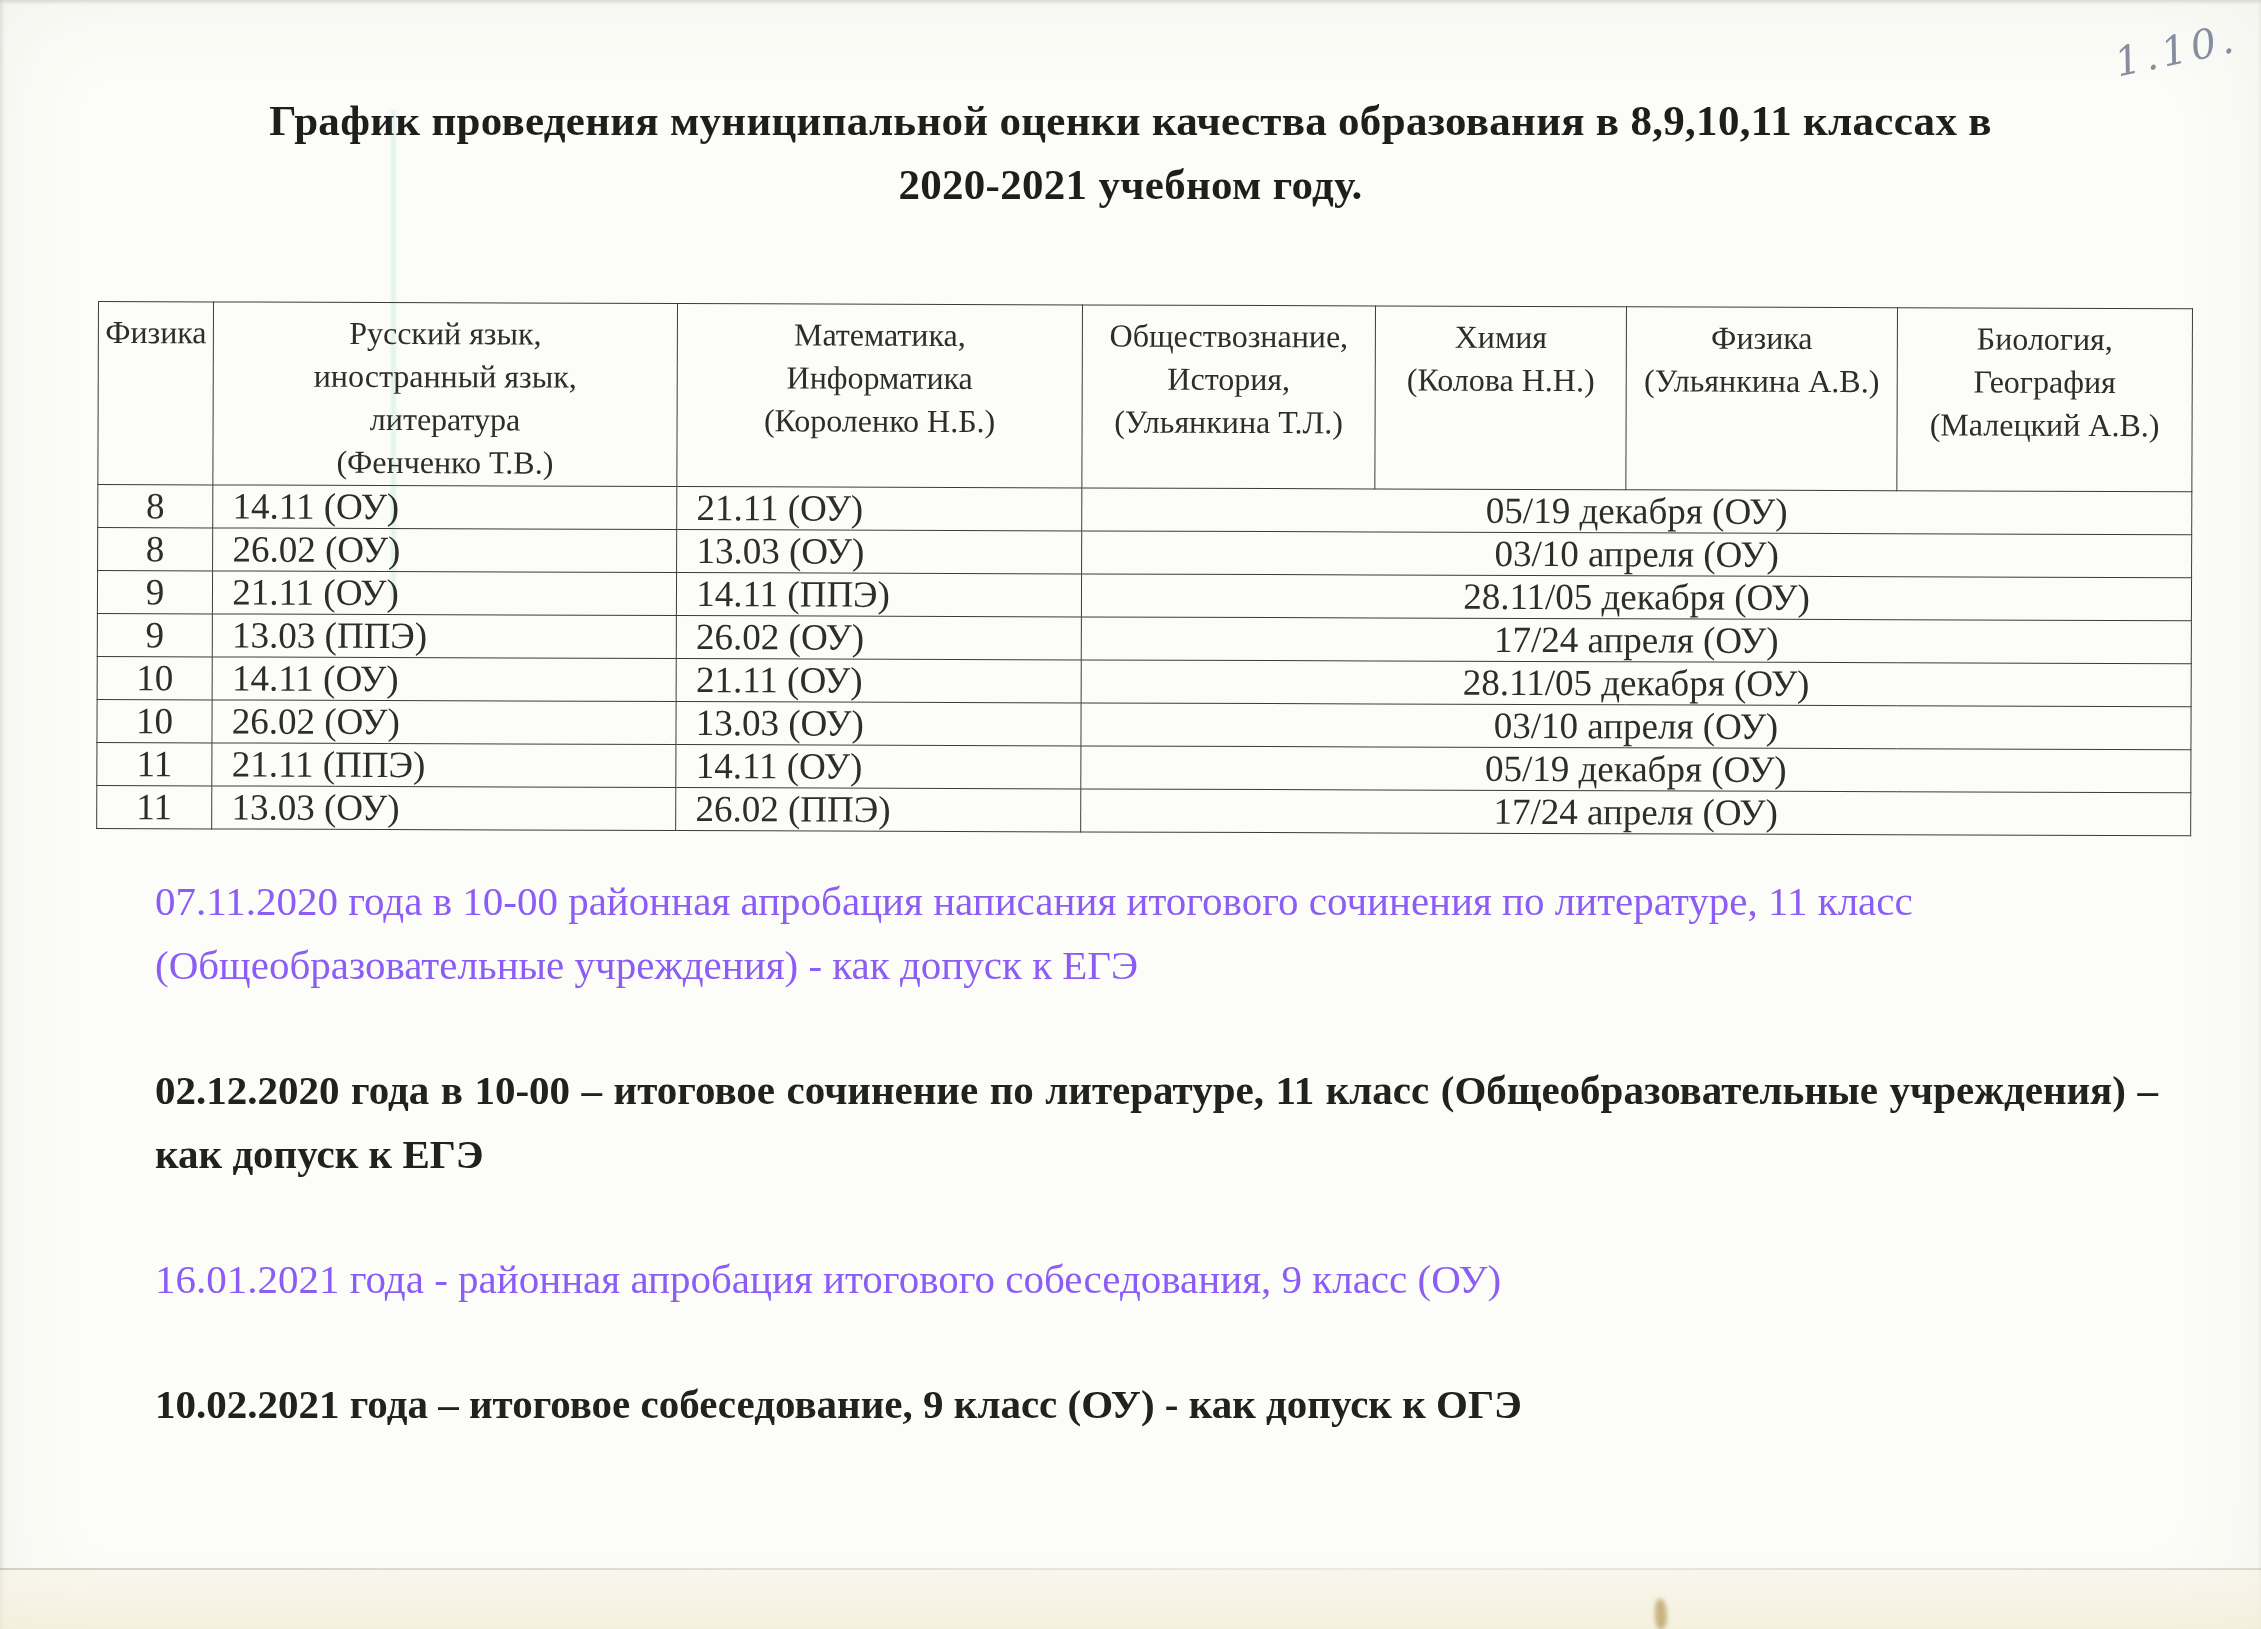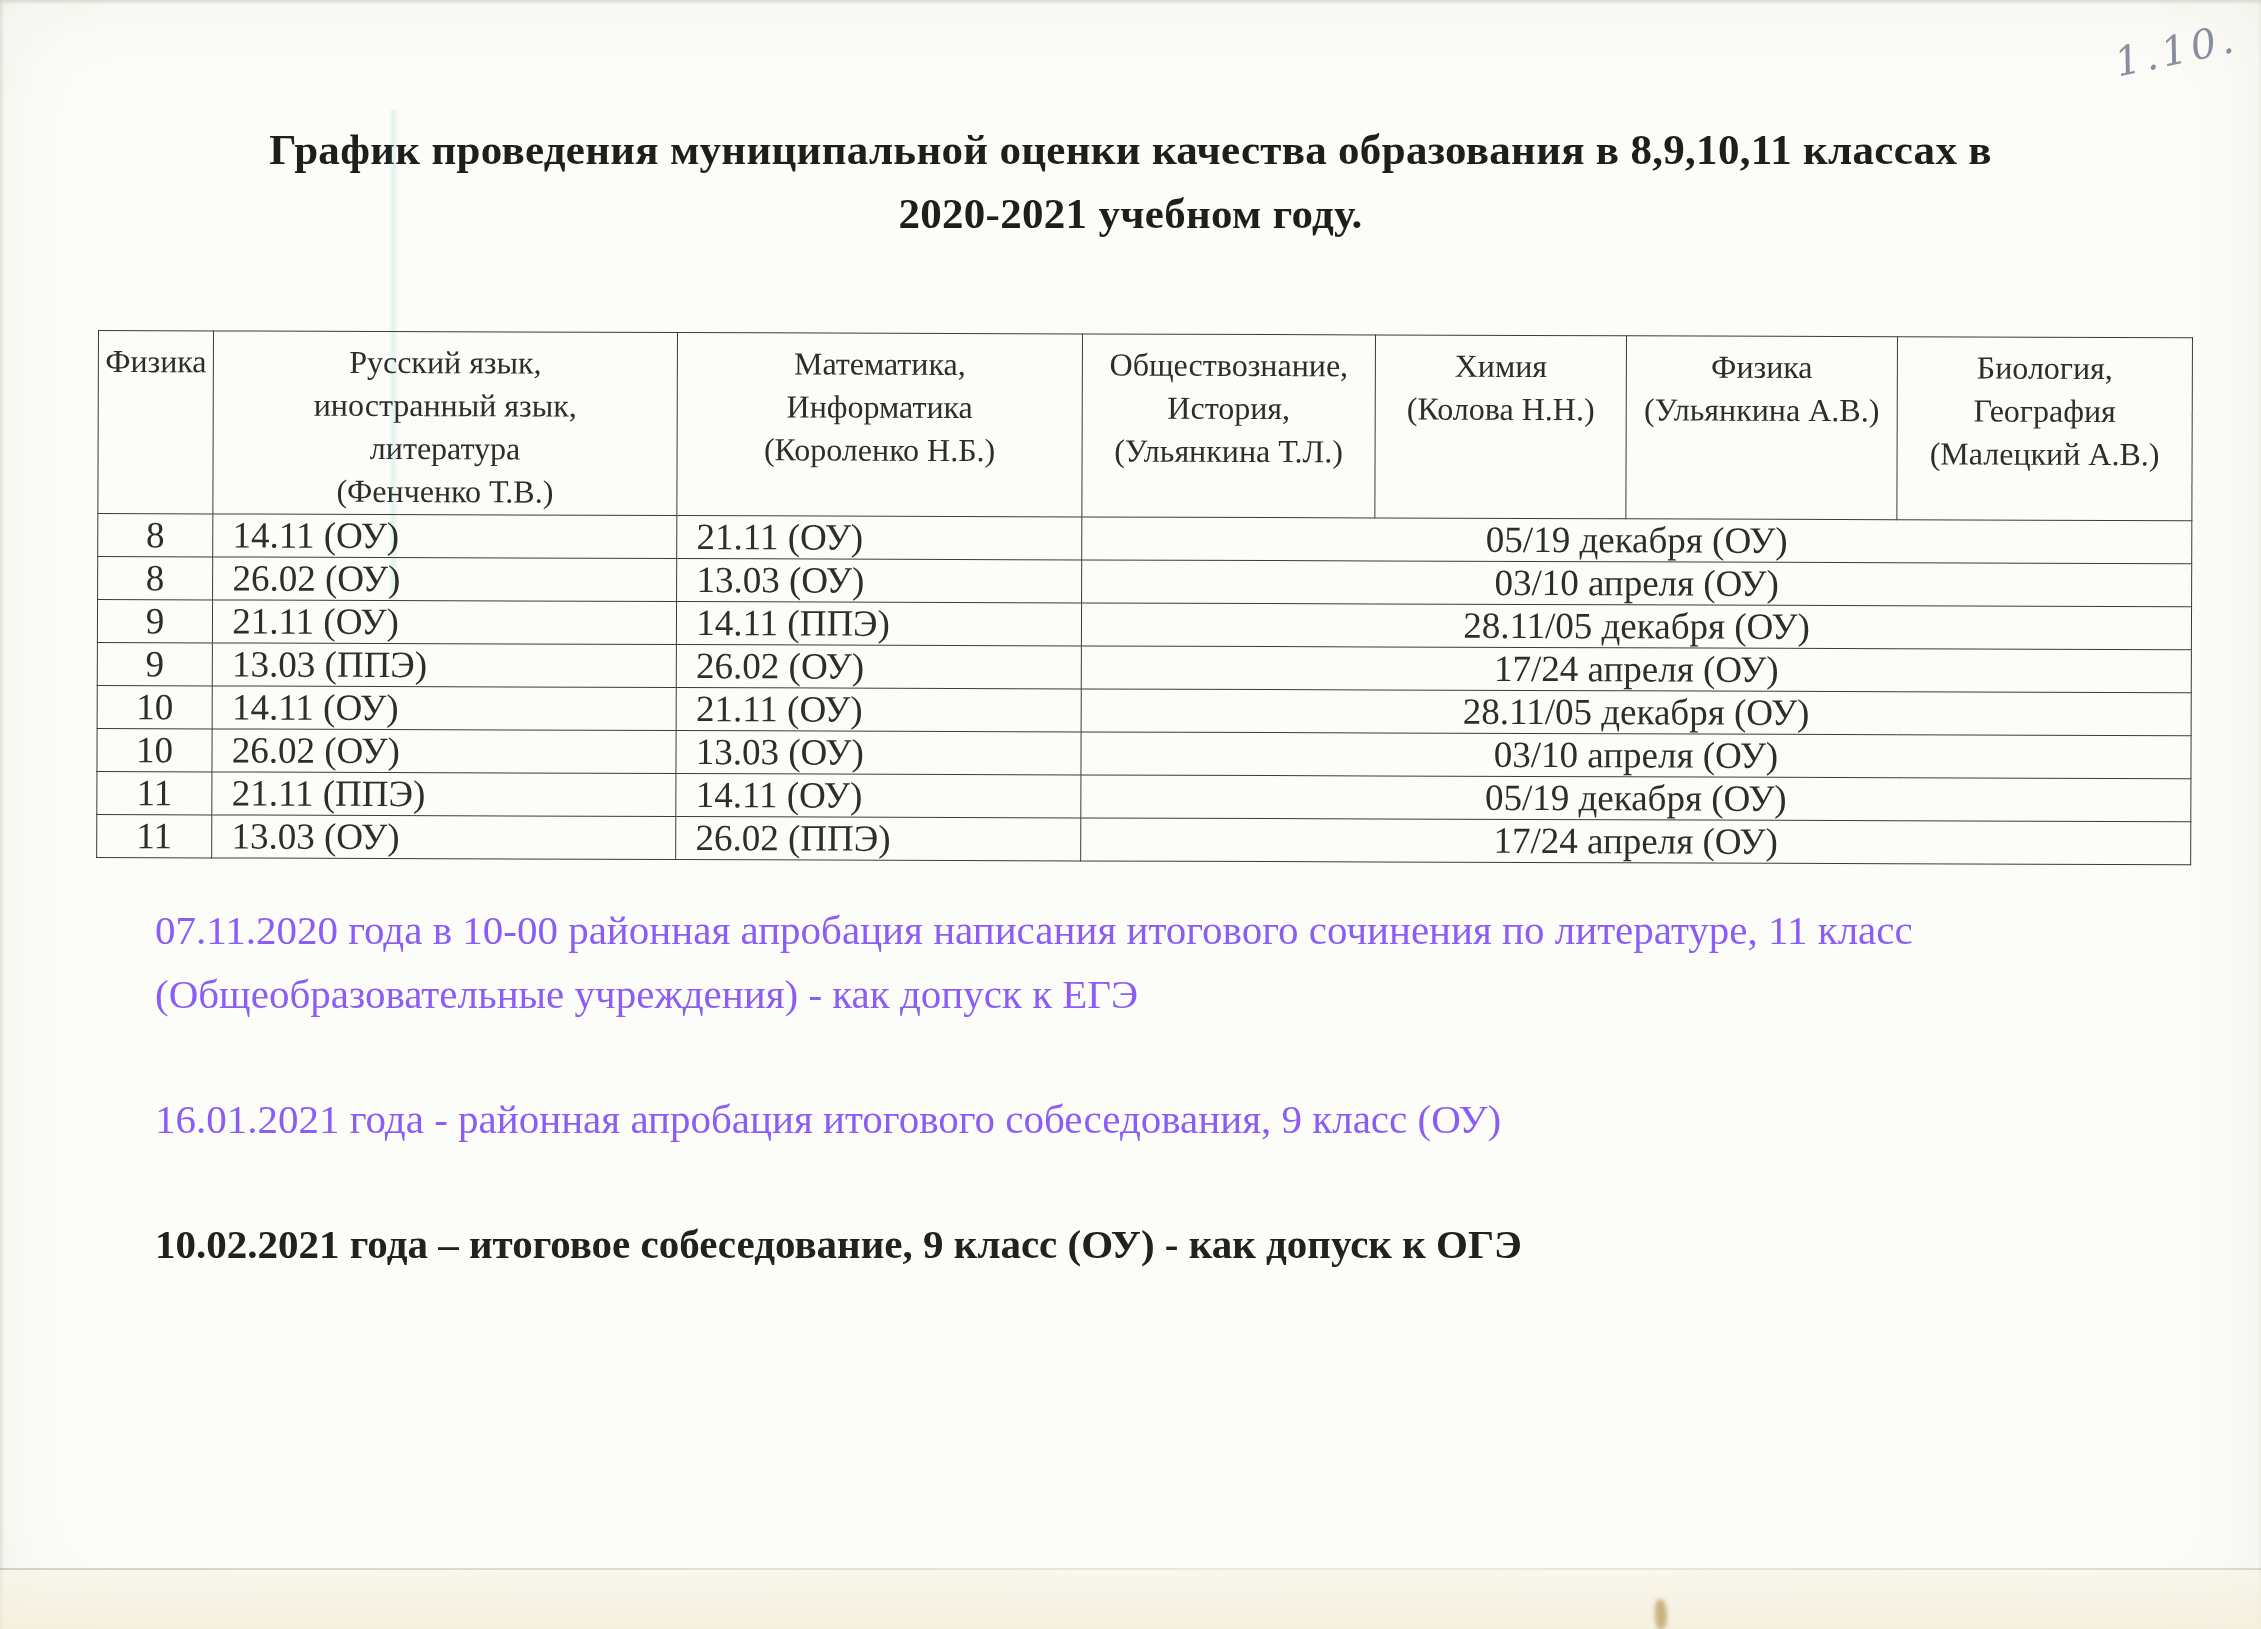--- a/index.html
+++ b/index.html
@@ -41,21 +41,21 @@
     position: absolute; top: 27px; right: 23px;
     font-family: "DejaVu Serif", serif;
     font-style: italic;
     font-size: 40px;
     letter-spacing: 4.5px;
     color: #7d8297;
     transform: rotate(-12deg);
     opacity: 0.9;
   }
   .title {
-    padding-top: 118px;
+    padding-top: 89px;
     text-align: center;
     font-weight: bold;
     font-size: 43px;
     line-height: 64px;
     color: #1f1e1c;
     letter-spacing: 0.3px;
   }
   table.schedule {
     margin: 84px 0 0 98px;
     width: 2094px;
@@ -191,20 +191,21 @@
         <td class="grade">11</td>
         <td class="date">13.03 (ОУ)</td>
         <td class="date">26.02 (ППЭ)</td>
         <td class="merged" colspan="4">17/24 апреля (ОУ)</td>
       </tr>
     </tbody>
   </table>
 
   <div class="paragraphs">
     <p>07.11.2020 года в 10-00 районная апробация написания итогового сочинения по литературе, 11 класс (Общеобразовательные учреждения) - как допуск к ЕГЭ</p>
+    <p class="bold justify">02.12.2020 года в 10-00 – итоговое сочинение по литературе, 11 класс (Общеобразовательные учреждения) – как допуск к ЕГЭ</p>
     <p>16.01.2021 года - районная апробация итогового собеседования, 9 класс (ОУ)</p>
     <p class="bold">10.02.2021 года – итоговое собеседование, 9 класс (ОУ) - как допуск к ОГЭ</p>
   </div>
 
   <div class="fold-line"></div>
   <div class="bottom-strip"></div>
   <div class="tan-mark"></div>
 
 </div>
 

